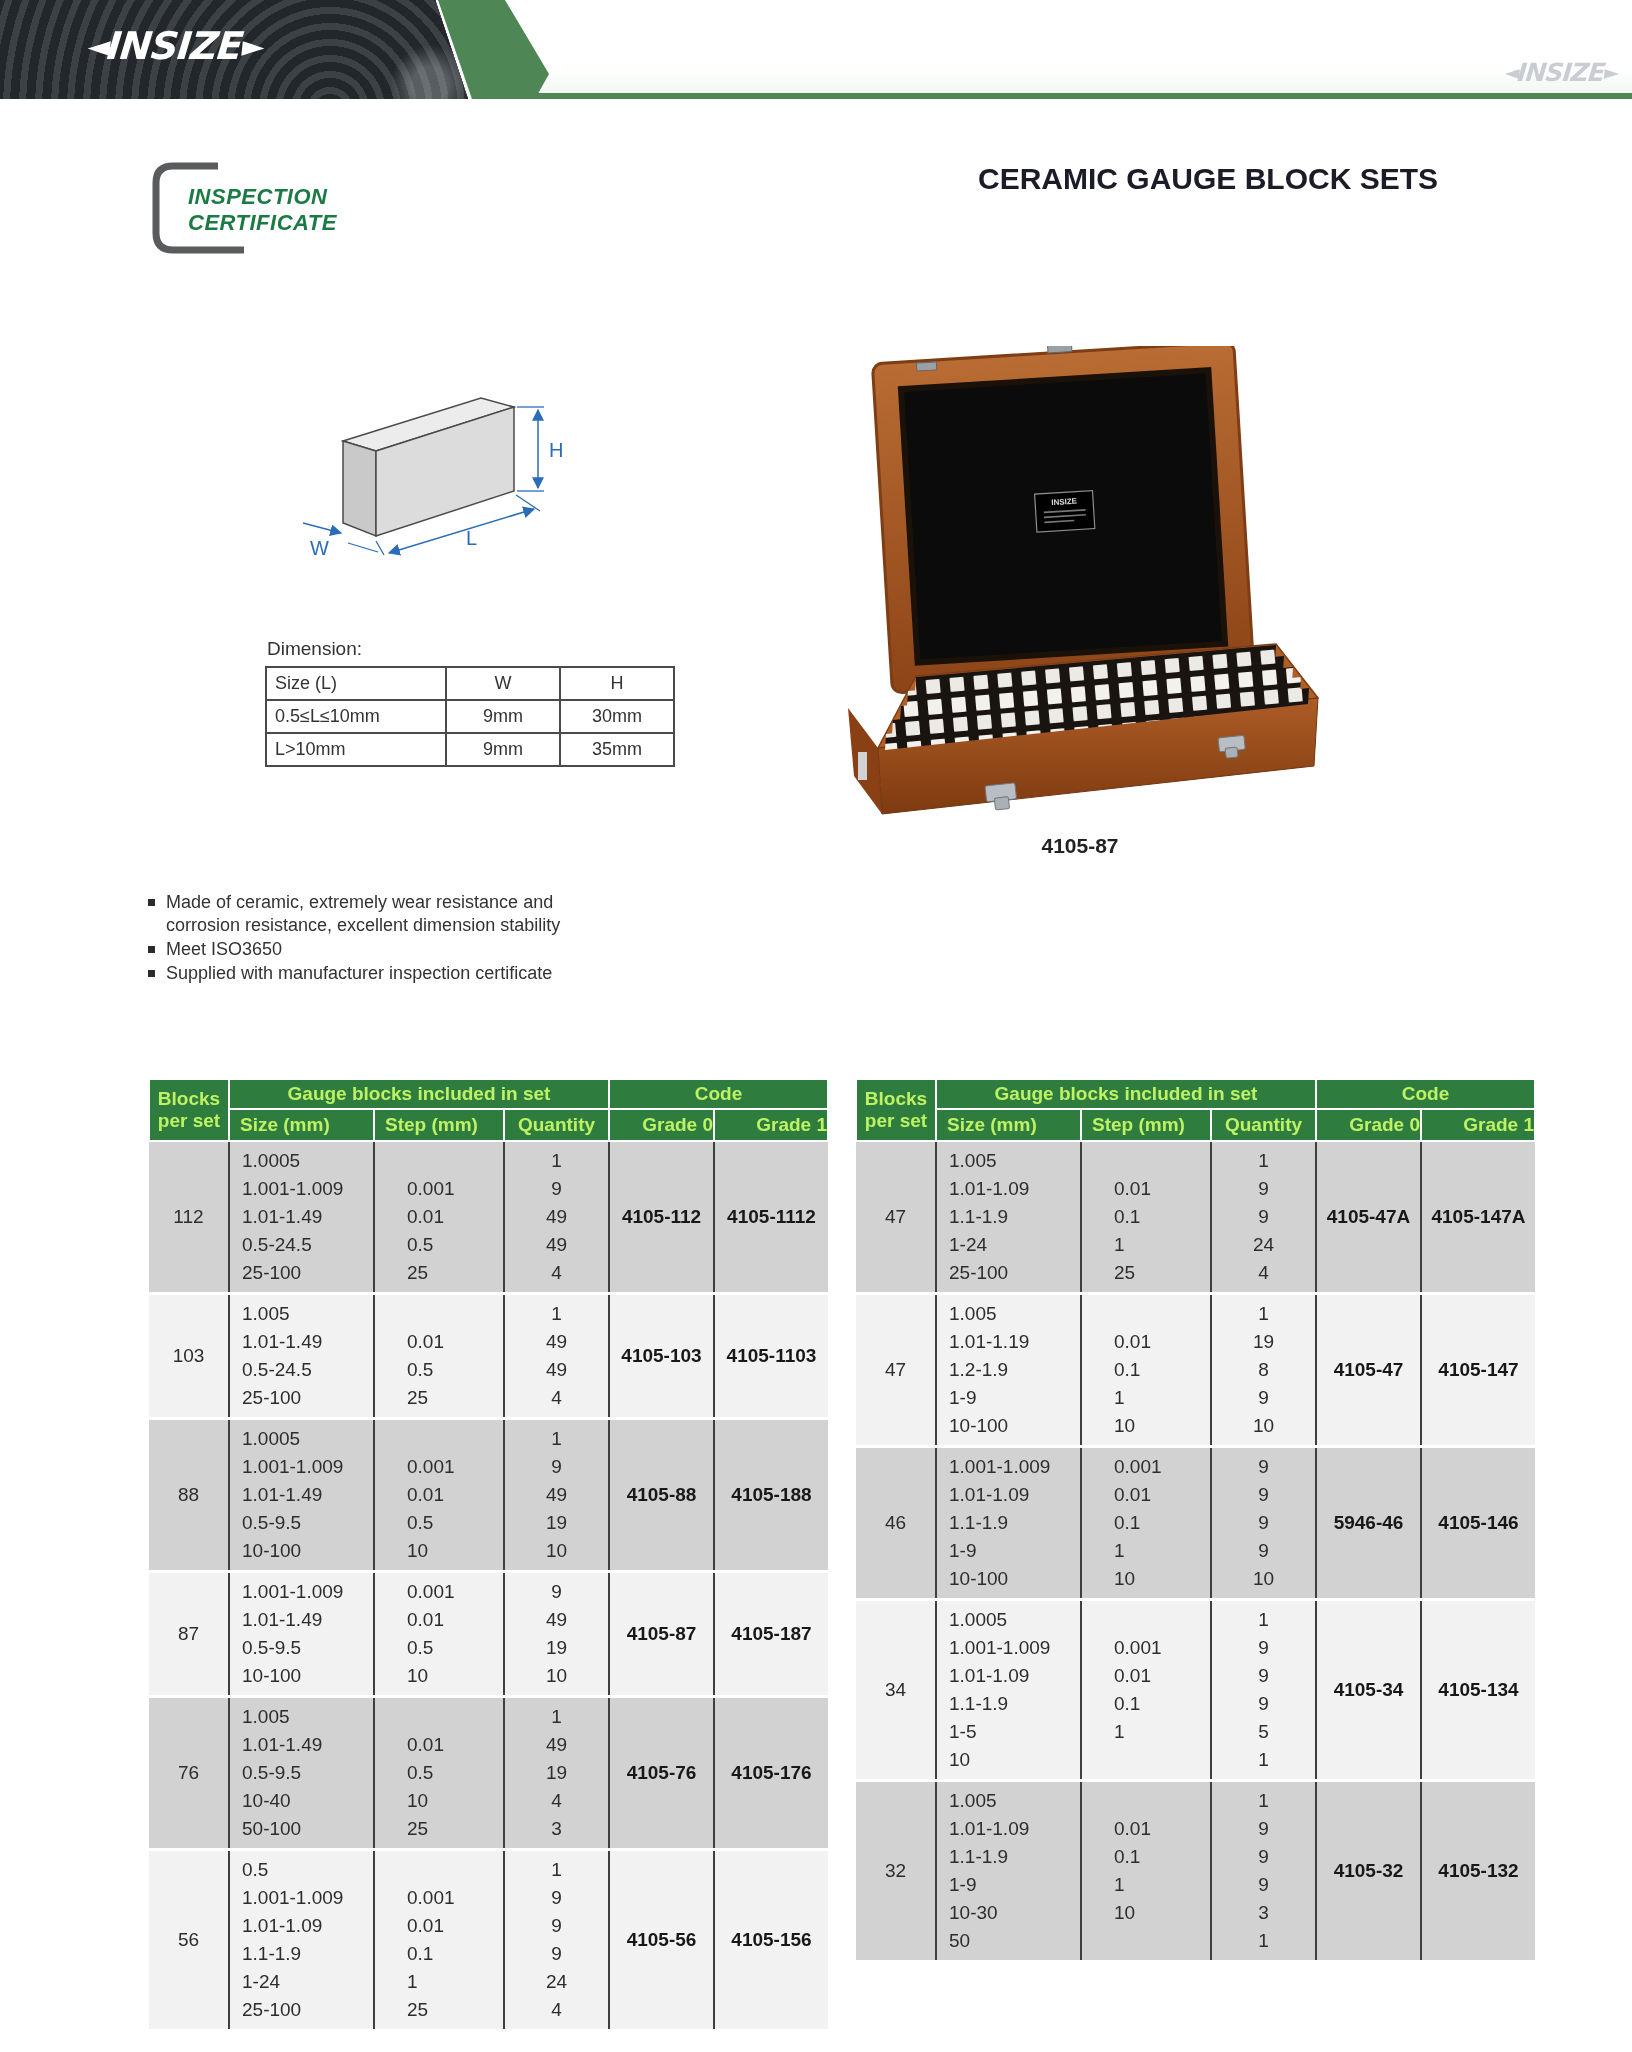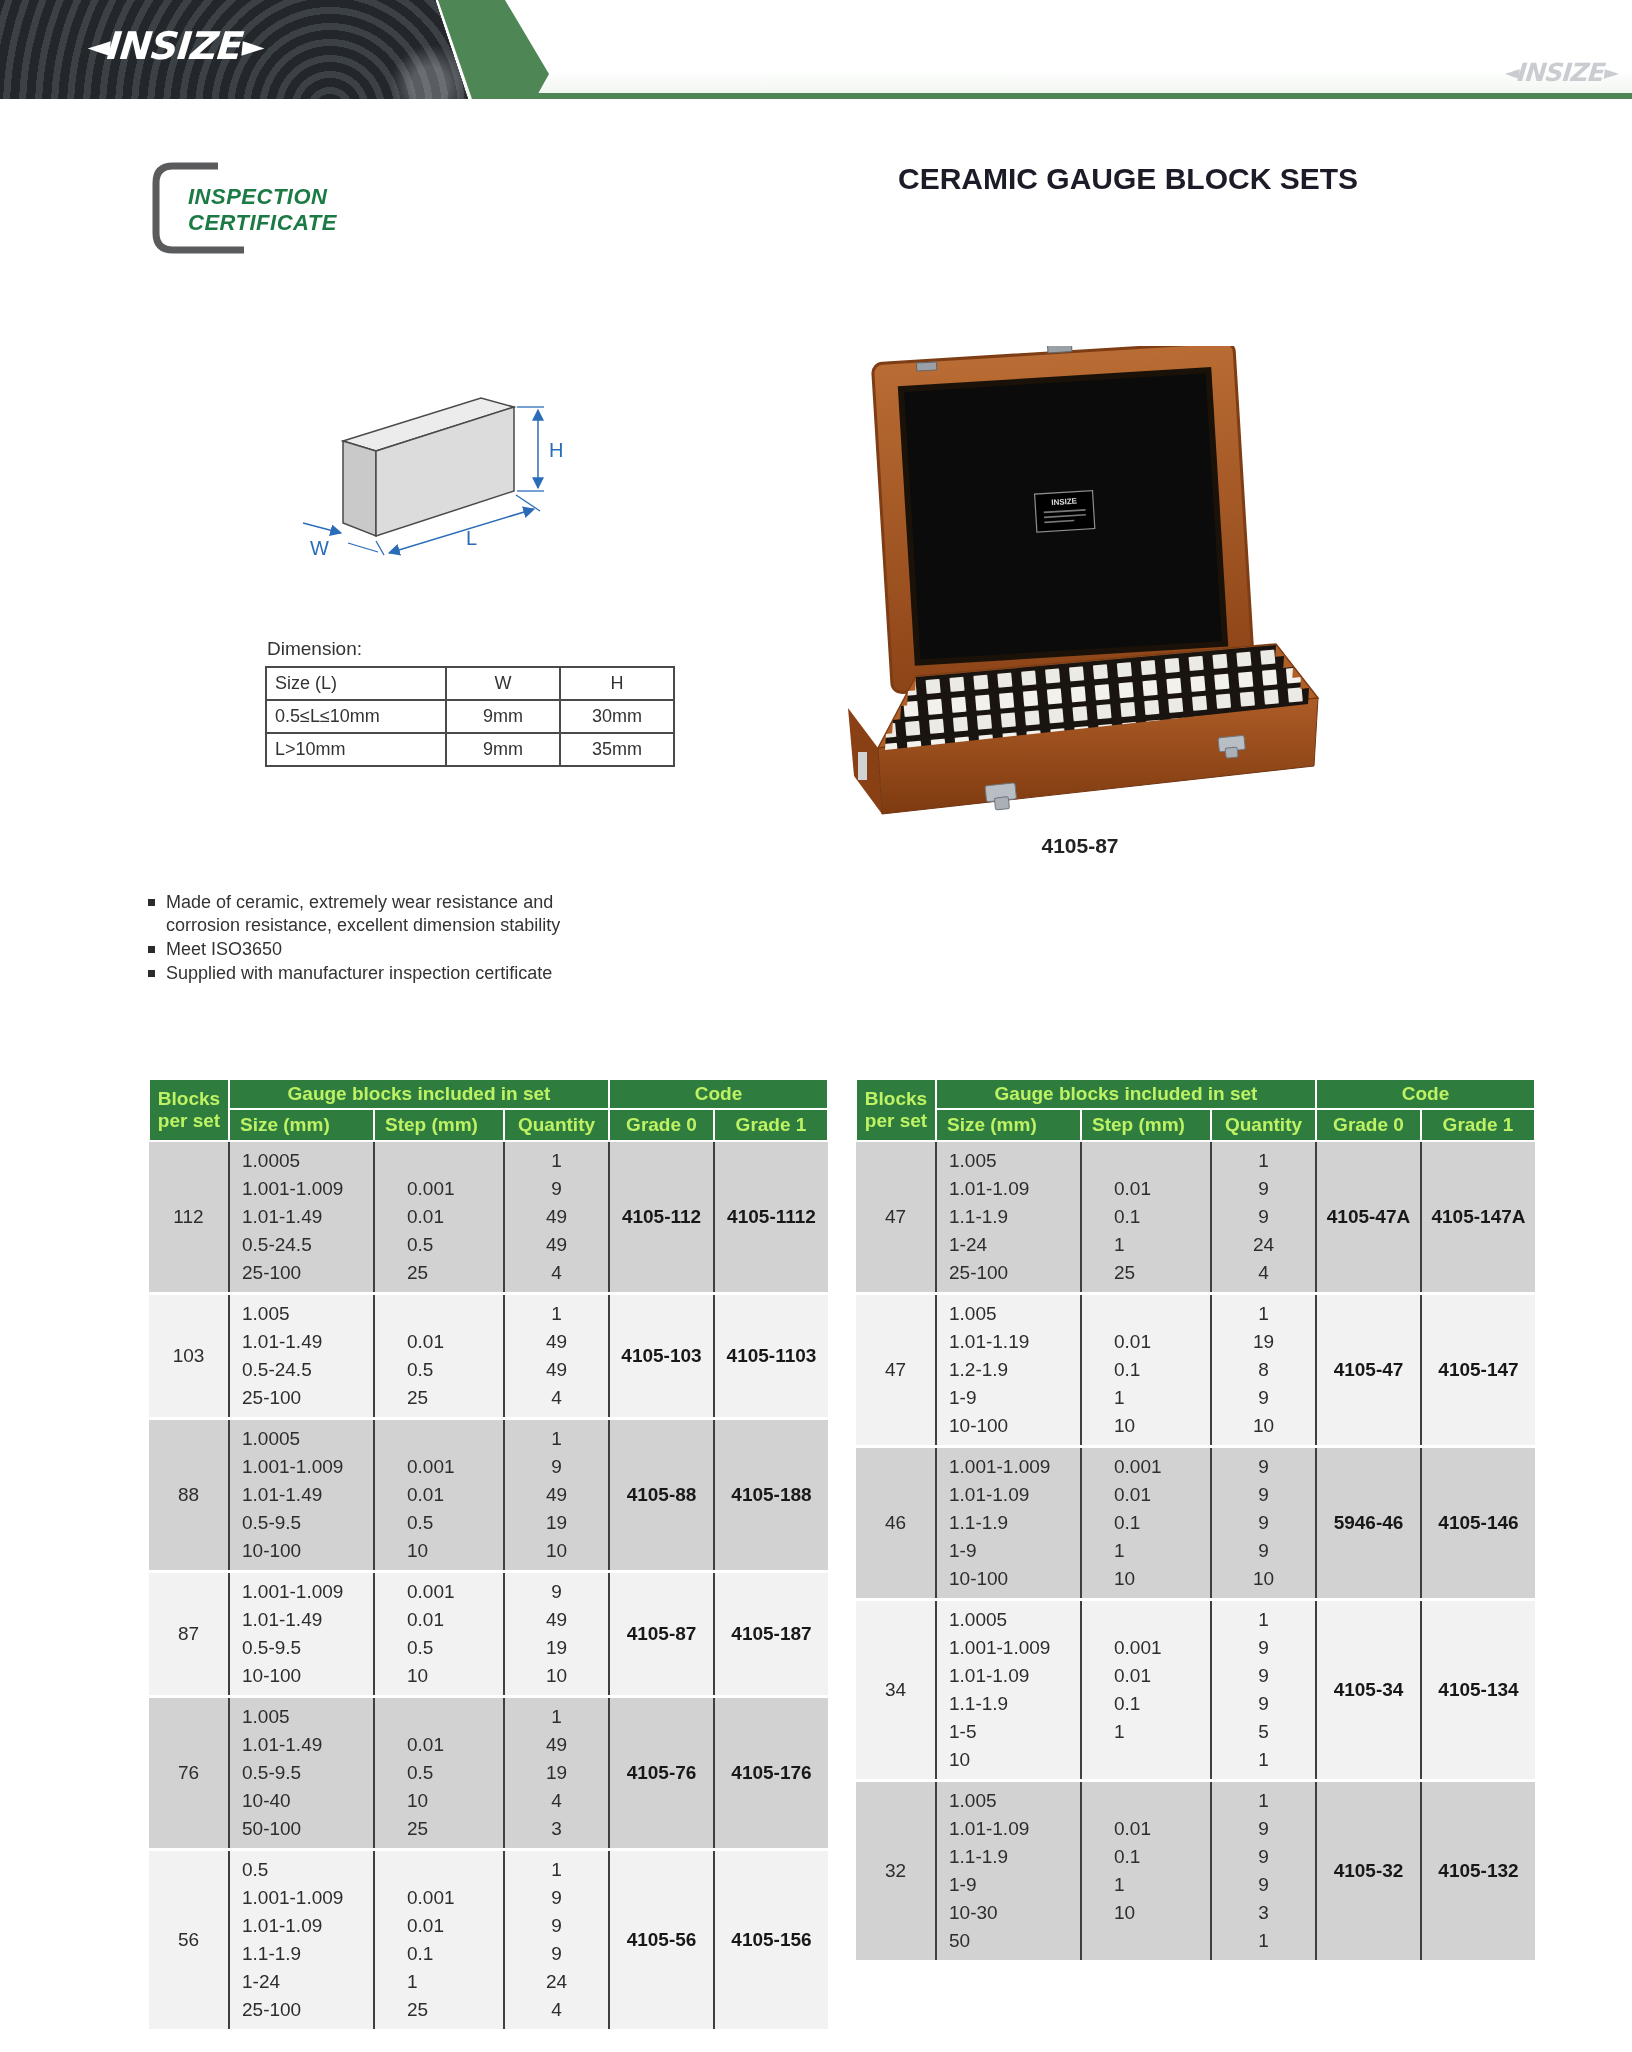--- a/index.html
+++ b/index.html
@@ -23,21 +23,21 @@
   .brand-logo .arr{font-size:29px;vertical-align:3px;letter-spacing:-3px;}
   .green-line{position:absolute;left:487px;top:93px;width:1145px;height:6px;background:#4e8656;}
   .chevron-svg{position:absolute;left:430px;top:0;}
   .watermark{position:absolute;left:1505px;top:58px;color:#c9cdd2;
          font-family:"DejaVu Sans",sans-serif;font-style:italic;font-weight:bold;
          font-size:25px;letter-spacing:-1px;transform:skewX(-6deg);white-space:nowrap;}
   .watermark .arr{font-size:19px;vertical-align:2px;letter-spacing:-2px;}
 
   
   .badge-svg{position:absolute;left:146px;top:156px;}
-  .page-title{position:absolute;left:898px;top:162px;width:620px;text-align:left;
+  .page-title{position:absolute;left:898px;top:162px;width:620px;text-align:center;
          font-size:30px;font-weight:bold;color:#1c1c28;letter-spacing:0;}
 
   
   .diagram-svg{position:absolute;left:248px;top:383px;}
 
   
   .dim-label{position:absolute;left:267px;top:638px;font-size:19px;color:#333;}
   table.dim{position:absolute;left:265px;top:666px;border-collapse:collapse;
             font-size:18px;color:#333;}
   table.dim th,table.dim td{border:2px solid #4a4a4a;height:31px;padding:0 8px;font-weight:normal;}
@@ -58,21 +58,21 @@
   
   table.gauge{position:absolute;top:1078px;border-collapse:collapse;table-layout:fixed;}
   #gauge-left{left:148px;}
   #gauge-right{left:855px;}
   .gauge th{background:#2e7d3e;color:#bef264;font-size:19px;font-weight:bold;
             border:2.5px solid #ffffff;padding:0;}
   .gauge .h-top{height:28px;}
   .gauge .h-sub{height:30px;}
   .gauge .h-blocks{line-height:1.15;}
   .gauge .h-size,.gauge .h-step{text-align:left;padding-left:10px;}
-  .gauge .h-grade{text-align:center;padding-left:0;}
+  .gauge .h-grade{text-align:right;padding-left:0;}
   .gauge td{font-size:19px;color:#2d2d2d;border-bottom:3px solid #ffffff;
             vertical-align:middle;padding:0;}
   .gauge td.c-blocks{text-align:center;}
   .gauge td.c-size,.gauge td.c-step,.gauge td.c-qty{padding-top:5px;padding-bottom:5px;}
   .gauge td.c-size{border-left:2px solid #3f3f3f;padding-left:12px;}
   .gauge td.c-step{border-left:2px solid #3f3f3f;padding-left:32px;}
   .gauge td.c-qty{border-left:2px solid #3f3f3f;text-align:center;}
   .gauge td.c-code{border-left:2px solid #3f3f3f;text-align:center;
                    font-weight:bold;color:#181818;}
   .gauge .ln{height:28px;line-height:28px;white-space:nowrap;}

